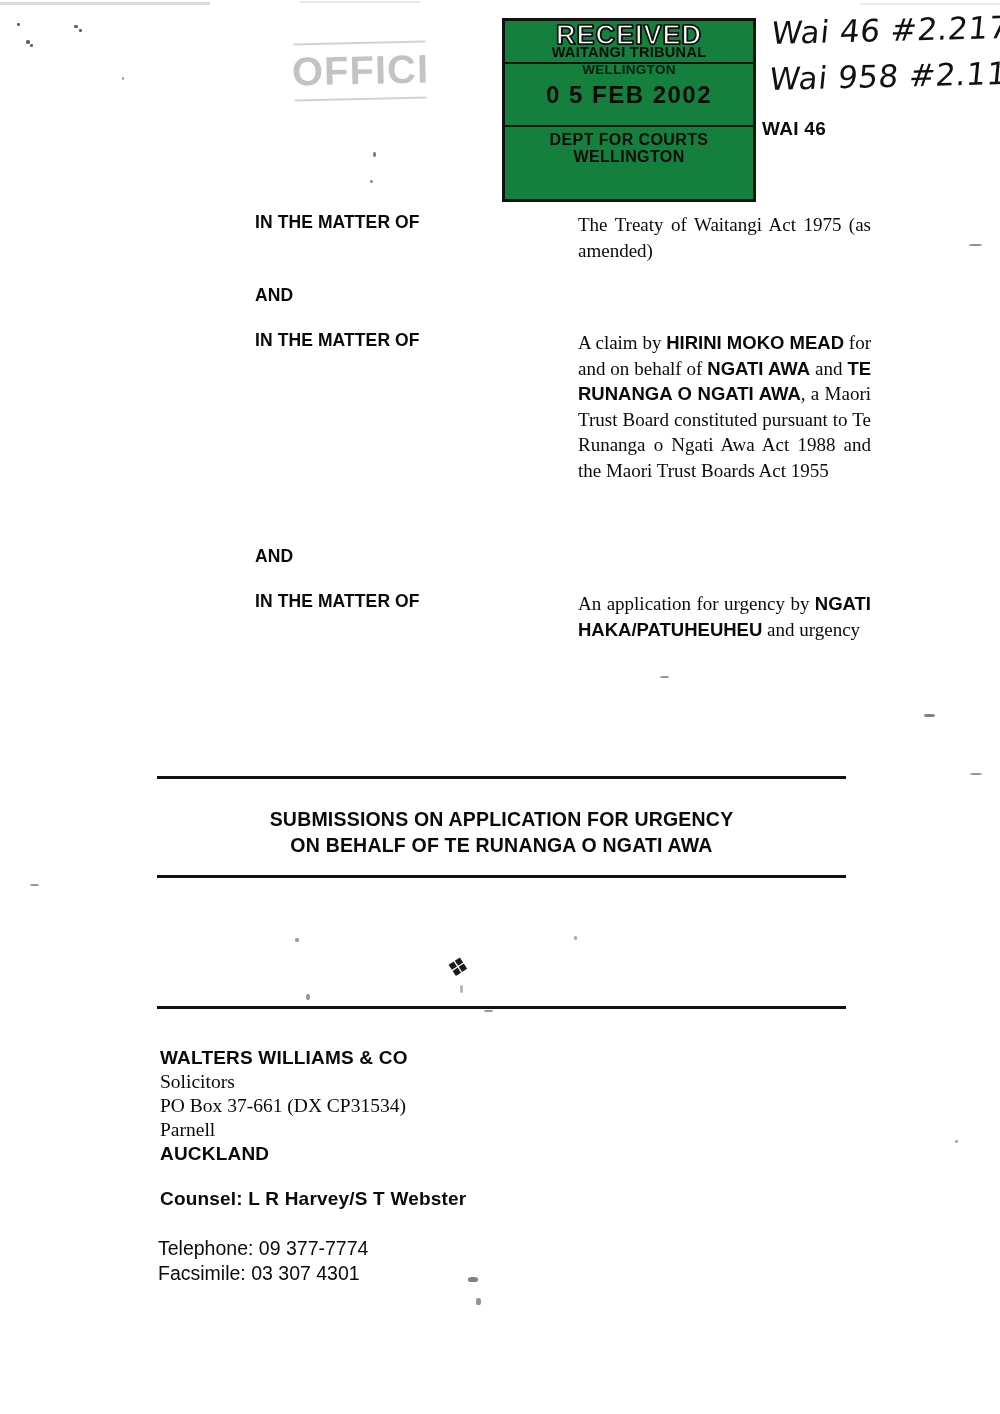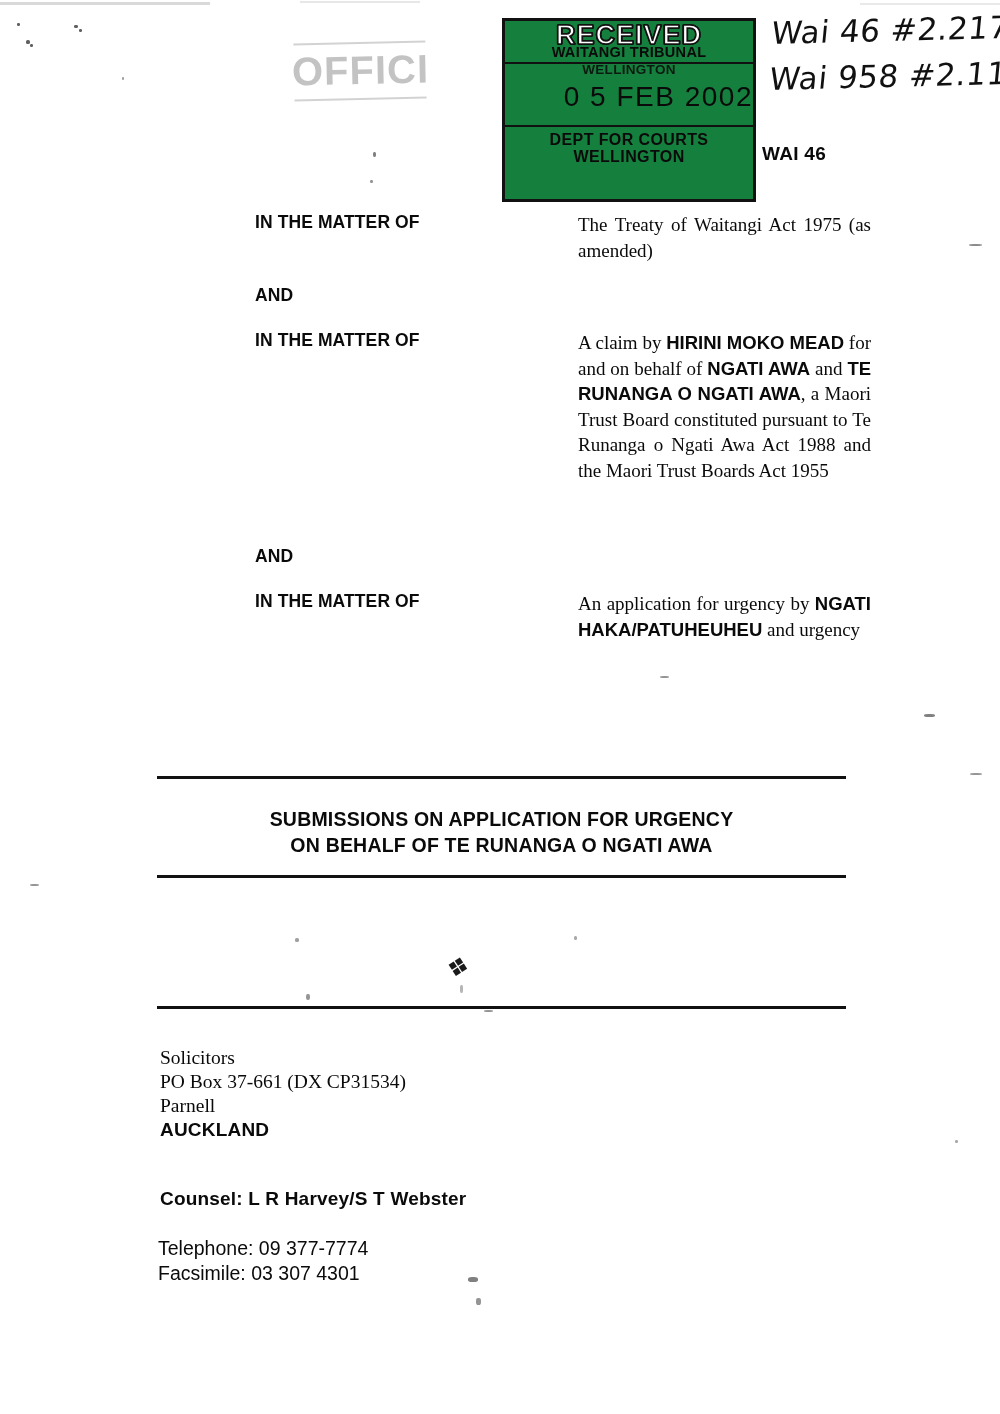--- a/index.html
+++ b/index.html
@@ -134,23 +134,23 @@
     font-weight: bold;
     letter-spacing: .3px;
     line-height: 1;
     opacity: .85;
   }
   .rs-date {
     position: absolute;
     left: 0;
     top: 62px;
     width: 100%;
-    text-align: right;
-    font-size: 28px;
-    font-weight: normal;
+    text-align: center;
+    font-size: 24px;
+    font-weight: bold;
     letter-spacing: 1.5px;
     line-height: 1;
   }
   .rs-dept {
     position: absolute;
     left: 0;
     top: 110px;
     width: 100%;
     text-align: center;
     font-size: 16px;
@@ -175,21 +175,20 @@
 
   
   .wai-number {
     position: absolute;
     left: 762px;
     top: 118px;
     font-family: "Liberation Sans", sans-serif;
     font-weight: bold;
     font-size: 19px;
     letter-spacing: .3px;
-    margin-top: 25px;
   }
 
   
   .tribunal-heading {
     position: absolute;
     left: 160px;
     top: 115px;
     font-family: "Liberation Sans", sans-serif;
     font-weight: bold;
     font-size: 21px;
@@ -385,20 +384,21 @@
 
   <div class="hrule r1"></div>
   <div class="doc-title">
     <span class="tl">SUBMISSIONS ON APPLICATION FOR URGENCY</span>
     <span class="tl">ON BEHALF OF TE RUNANGA O NGATI AWA</span>
   </div>
   <div class="hrule r2"></div>
   <div class="hrule r3"></div>
 
   <div class="firm-block">
+    <span class="firm-line bold-sans">WALTERS WILLIAMS &amp; CO</span>
     <span class="firm-line">Solicitors</span>
     <span class="firm-line">PO Box 37-661 (DX CP31534)</span>
     <span class="firm-line">Parnell</span>
     <span class="firm-line bold-sans">AUCKLAND</span>
   </div>
 
   <div class="counsel-line">Counsel: L R Harvey/S T Webster</div>
 
   <div class="contact-block">
     <span class="contact-line">Telephone: 09 377-7774</span>

